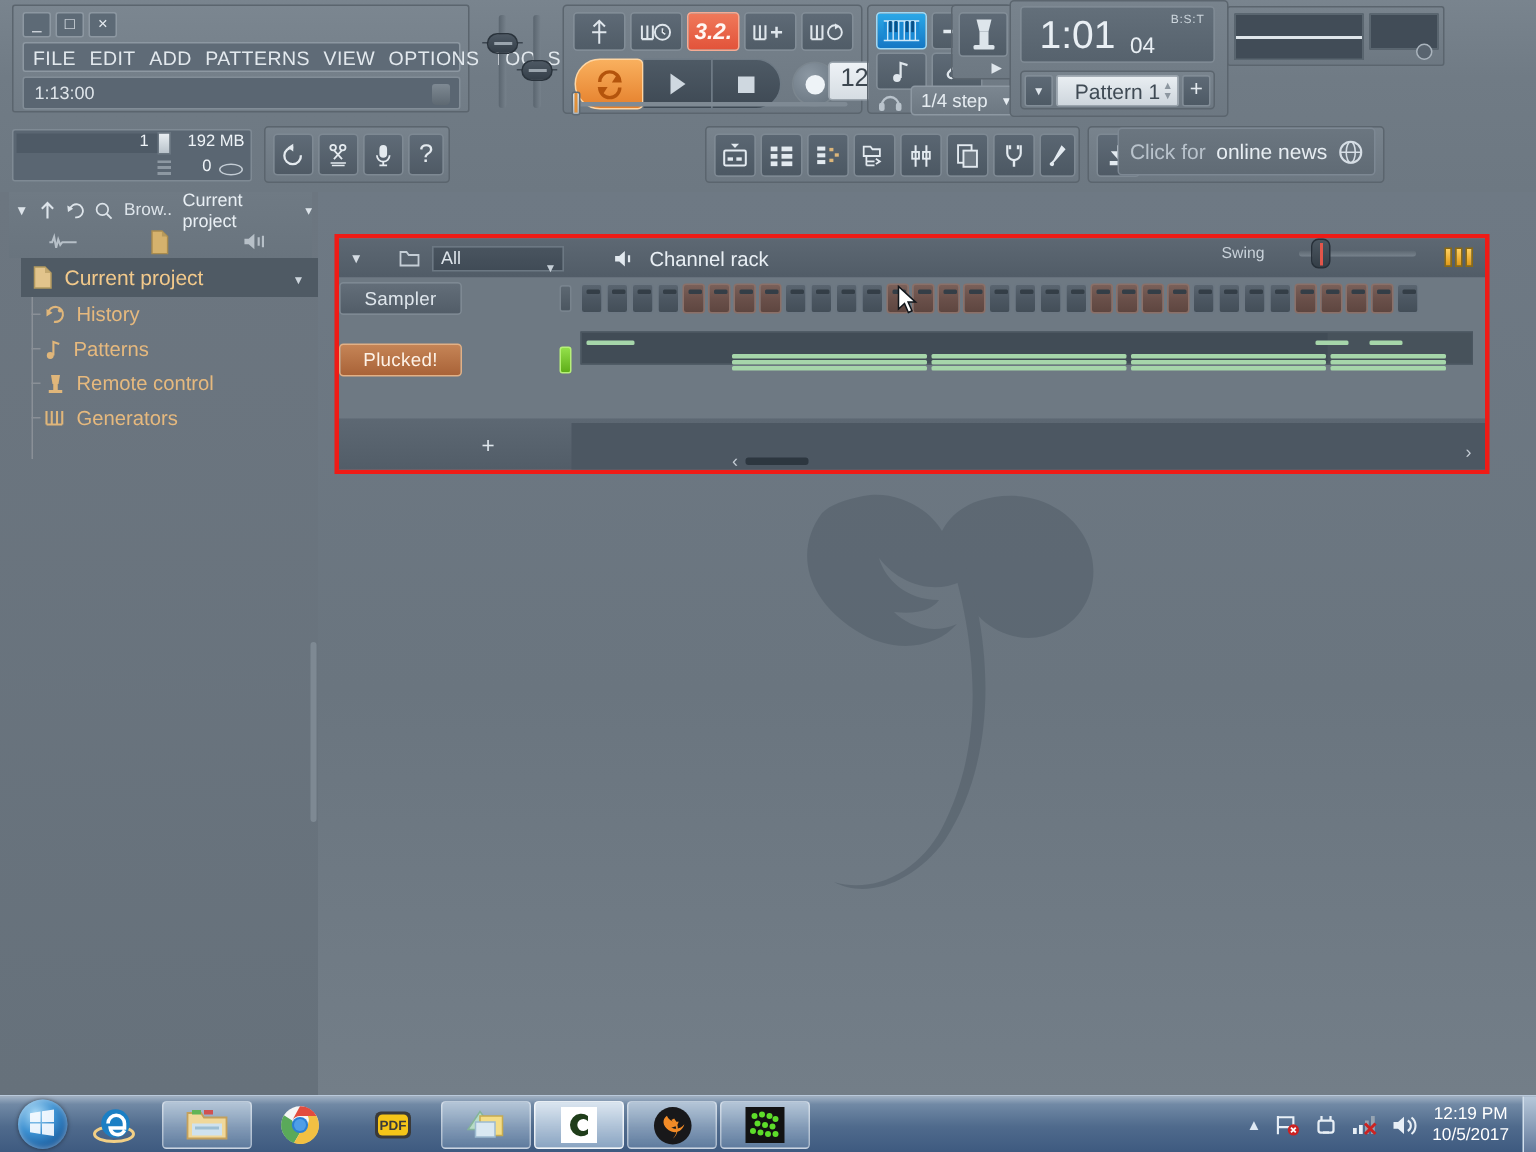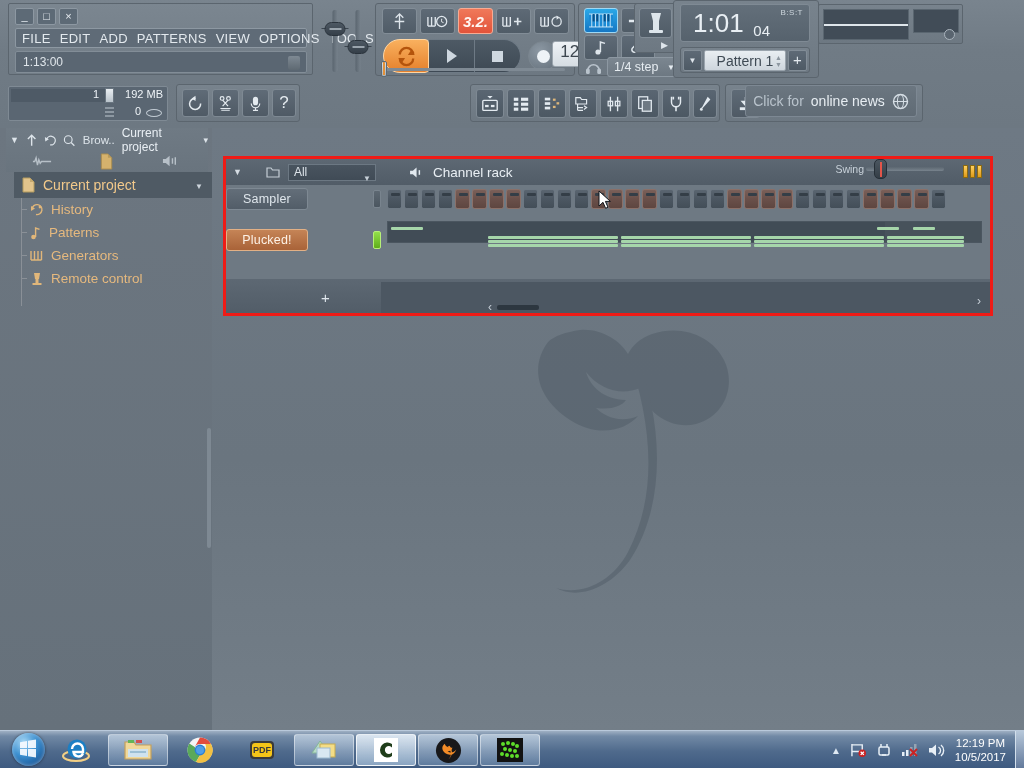--- a/index.html
+++ b/index.html
@@ -252,21 +252,21 @@
   .ct-caret { margin-left:7px; }
   .ct-folder { margin-left:24px; }
   .ct-filter {
     margin-left:8px; width:88px; height:17px;
     background:linear-gradient(180deg,#49545f,#404b56); border:1px solid #6c7883;
     color:#dce3e9; font-size:12px; line-height:15px; padding-left:5px; position:relative;
   }
   .ct-filter .fc { position:absolute; right:4px; top:6px; }
   .ct-speaker { margin-left:33px; }
   .ct-label { margin-left:7px; color:#e9eff4; font-size:13.5px; }
-  .ct-swing { position:absolute; right:46px; top:4px; display:flex; align-items:center; gap:2px; }
+  .ct-swing { position:absolute; right:46px; top:4px; display:flex; align-items:center; gap:23px; }
   .ct-swing .sw-lbl { color:#c9d2da; font-size:10.5px; }
   .sw-track { width:78px; height:4px; background:linear-gradient(180deg,#5c6771,#78838d); border-radius:2px; position:relative;}
   .sw-thumb { position:absolute; left:8px; top:-8px; width:13px;height:20px;border-radius:5px;
     background:linear-gradient(180deg,#4b5660,#343e47); border:1px solid #262f38;}
   .sw-thumb:after{content:"";position:absolute;left:5px;top:2px;width:2px;height:15px;background:#e2554a;}
   .ct-leds { position:absolute; right:8px; top:6px; display:flex; gap:2px; }
   .ct-led { width:5px; height:13px; background:linear-gradient(180deg,#ffd060,#e09a18); border:1px solid #8a6a14;}
 
   .crack-body { position:absolute; left:0; top:26px; right:0; bottom:34px; background:#6e7983; }
   .chrow { position:absolute; left:0; height:28px; width:100%; }
@@ -746,33 +746,33 @@
         <div class="tree-item">
           <span class="dash"></span>
           <svg width="12" height="14" viewBox="0 0 12 14">
               <circle cx="3.5" cy="11" r="2.3" fill="#e0b67a"></circle>
               <path d="M5.6 11 L5.6 2 L9.5 3.4" stroke="#e0b67a" stroke-width="1.4" fill="none"></path>
             </svg>
           <span>Patterns</span>
         </div>
         <div class="tree-item">
           <span class="dash"></span>
-          <svg width="14" height="13" viewBox="0 0 14 13">
-              <path d="M1 2 L1 11 M4.5 2 L4.5 11 M8 2 L8 11 M11.5 2 L11.5 11 M1 11 L11.5 11" stroke="#e0b67a" stroke-width="1.4"></path>
-            </svg>
-          <span>Generators</span>
-        </div>
-        <div class="tree-item">
-          <span class="dash"></span>
           <svg width="14" height="14" viewBox="0 0 14 14">
               <path d="M4 1 L10 1 L9 7 L5 7 Z" fill="#e0b67a"></path>
               <rect x="5.5" y="7" width="3" height="4" fill="#e0b67a"></rect>
               <rect x="2.5" y="11" width="9" height="2" fill="#e0b67a"></rect>
             </svg>
           <span>Remote control</span>
+        </div>
+        <div class="tree-item">
+          <span class="dash"></span>
+          <svg width="14" height="13" viewBox="0 0 14 13">
+              <path d="M1 2 L1 11 M4.5 2 L4.5 11 M8 2 L8 11 M11.5 2 L11.5 11 M1 11 L11.5 11" stroke="#e0b67a" stroke-width="1.4"></path>
+            </svg>
+          <span>Generators</span>
         </div>
       </div>
     </div>
     <div class="br-scroll"></div>
   </div>
 
   <div class="crack">
     <div class="crack-inner">
 
       <div class="crack-title">

